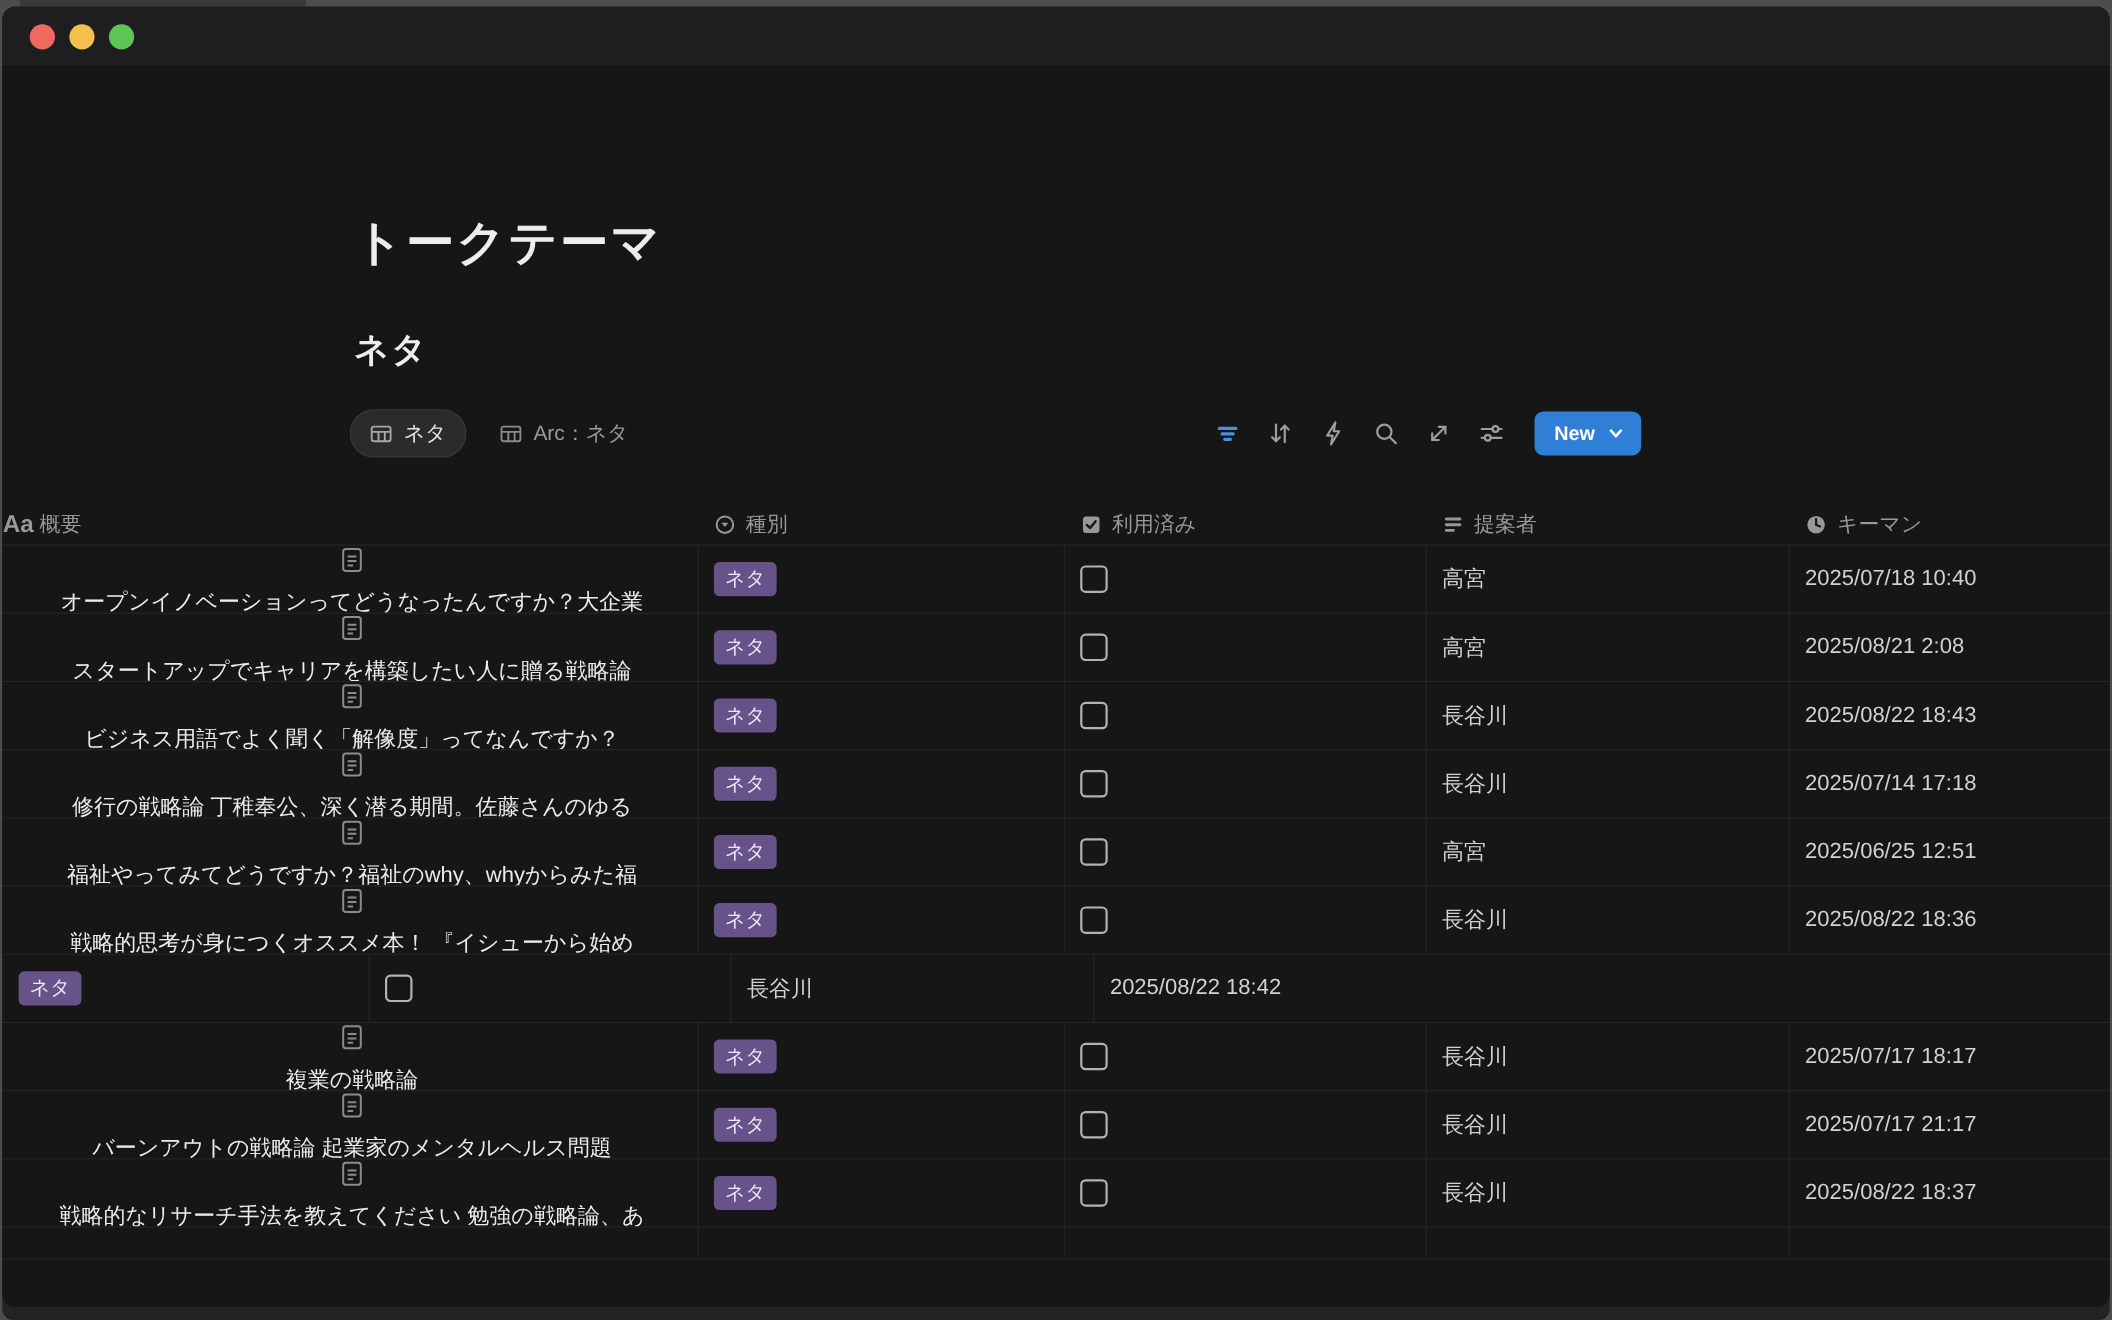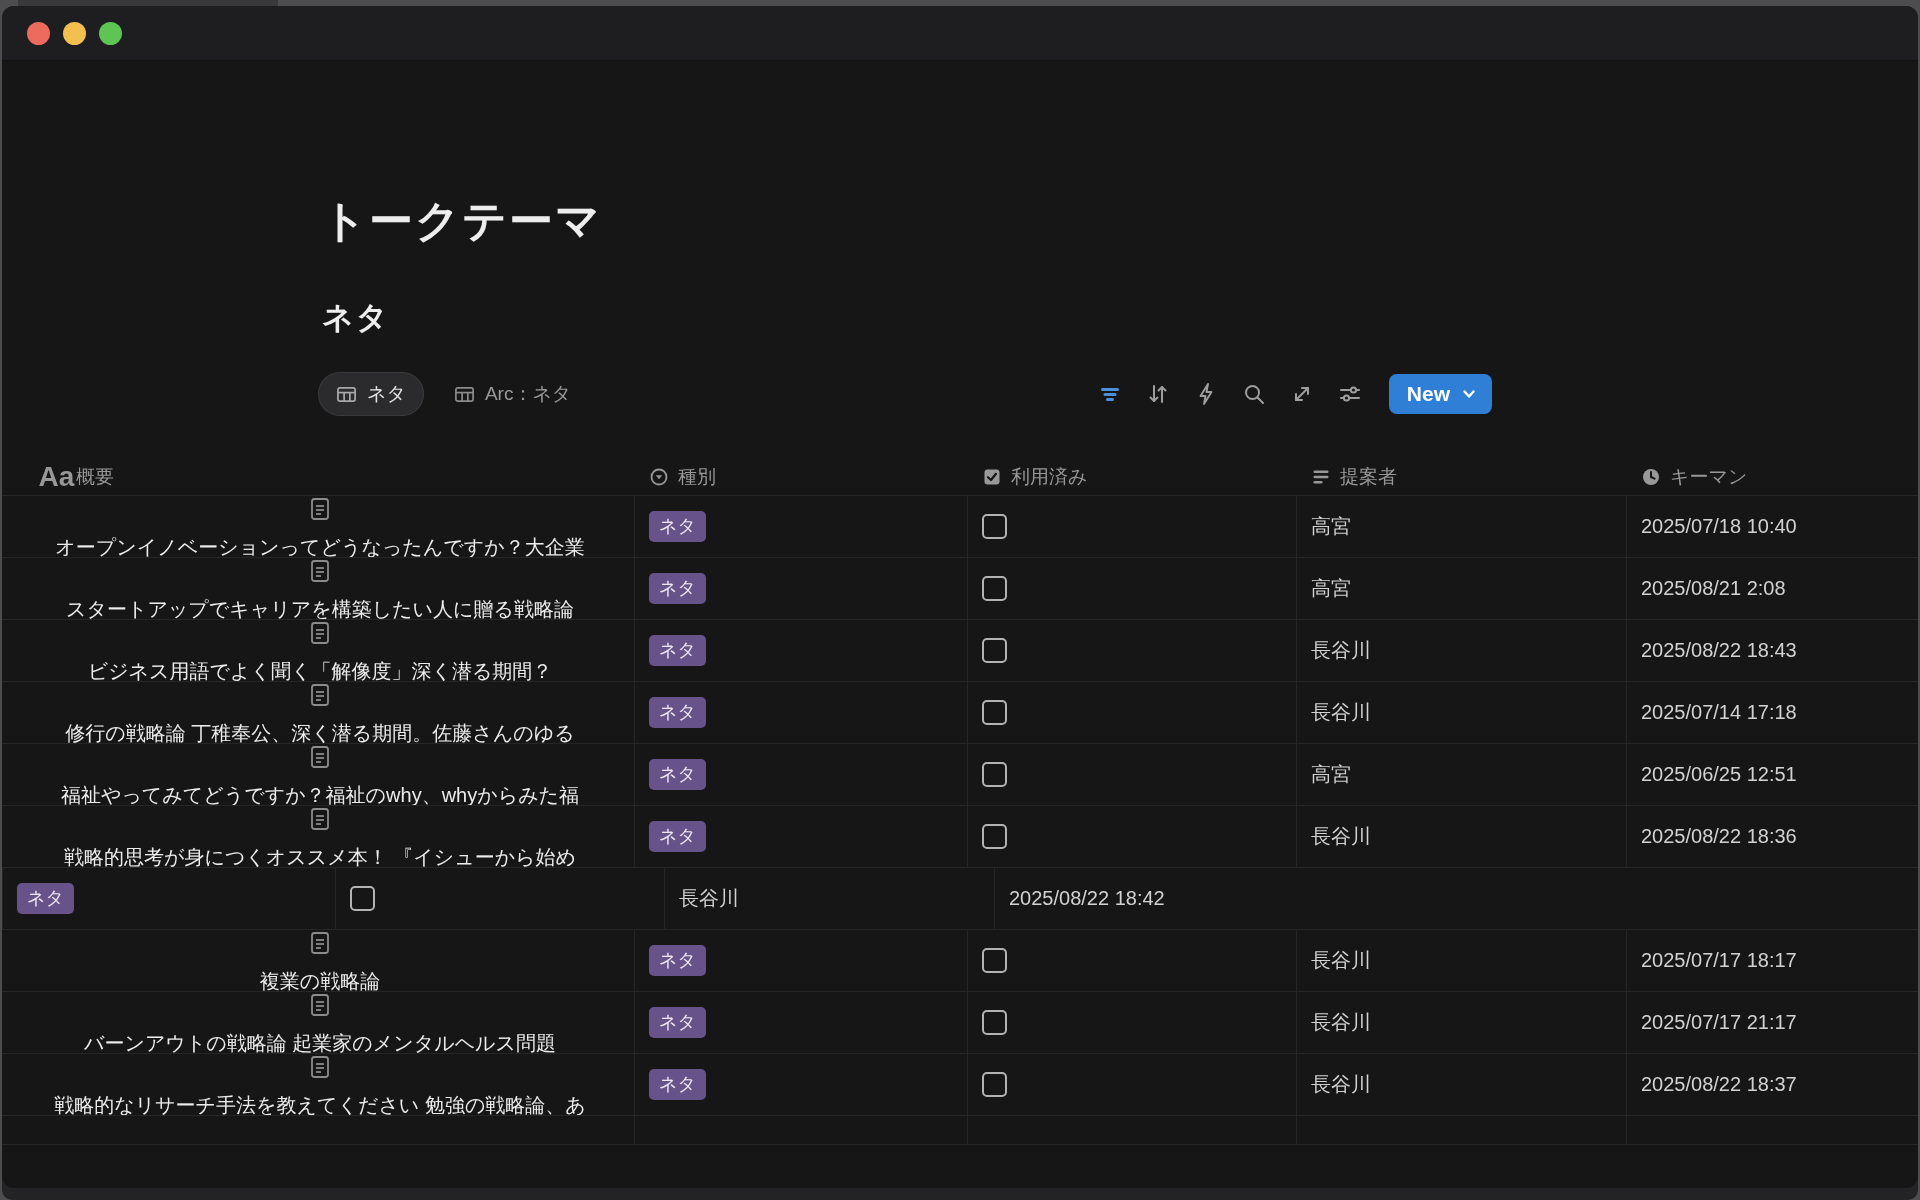--- a/index.html
+++ b/index.html
@@ -52,28 +52,28 @@
     font-size:19px;color:#9a9a9a;cursor:default;
   }
   .view-tab.active{background:#2b2b2d;color:#e3e3e3;box-shadow:0 0 0 1px #39393b inset;}
   .view-tab .ticon{display:inline-flex;}
   .toolbar{margin-left:auto;display:flex;align-items:center;gap:22px;}
   .tool-ic{display:inline-flex;width:26px;height:26px;align-items:center;justify-content:center;}
   .new-btn{
     margin-left:4px;height:40px;padding:0 14px 0 18px;border-radius:8px;
     background:#2f7fd6;color:#fff;border:none;
     display:inline-flex;align-items:center;gap:10px;
-    font-size:21px;font-weight:bold;font-family:inherit;
+    font-size:18px;font-weight:bold;font-family:inherit;
   }
   
   .table{margin-top:43px;width:1920px;font-size:20px;}
   .hrow{display:flex;height:36px;align-items:center;color:#989898;font-size:19px;border-bottom:1px solid #262626;}
   .hcell{display:flex;align-items:center;gap:9px;overflow:hidden;white-space:nowrap;}
   .hicon{display:inline-flex;width:21px;height:21px;align-items:center;justify-content:center;flex:none;}
-  .aa{font-size:28px;font-weight:bold;color:#989898;letter-spacing:0;margin-left:40px;}
+  .aa{font-size:22px;font-weight:bold;color:#989898;letter-spacing:0;}
   .w1{width:632px;padding-left:4px;box-sizing:border-box;}
   .w2{width:333px;padding-left:14px;box-sizing:border-box;}
   .w3{width:329px;padding-left:14px;box-sizing:border-box;}
   .w4{width:330px;padding-left:14px;box-sizing:border-box;}
   .w5{width:296px;padding-left:14px;box-sizing:border-box;}
   .row{display:flex;height:61px;align-items:center;border-bottom:1px solid #262626;}
   .cell{display:flex;align-items:center;overflow:hidden;white-space:nowrap;height:100%;}
   .vline{border-left:1px solid #262626;}
   .c-title{gap:12px;color:#ececec;font-weight:500;flex-direction:column;}
   .c-title .ttl{overflow:hidden;white-space:nowrap;}
@@ -281,21 +281,21 @@
       <div class="row">
         <div class="cell w1 c-title">
           <span class="doc-ic">
               <svg width="24" height="26" viewBox="0 0 24 26" fill="none" stroke="#8b8b8b" stroke-width="1.8">
                 <rect x="4" y="3" width="16" height="20" rx="2.5"></rect>
                 <line x1="8" y1="10" x2="16" y2="10"></line>
                 <line x1="8" y1="14" x2="16" y2="14"></line>
                 <line x1="8" y1="18" x2="13" y2="18"></line>
               </svg>
             </span>
-          <span class="ttl">ビジネス用語でよく聞く「解像度」深く潜る期間？</span>
+          <span class="ttl">ビジネス用語でよく聞く「解像度」ってなんですか？</span>
         </div>
         <div class="cell w2 vline">
             <span class="tag">ネタ</span>
           </div>
         <div class="cell w3 vline">
             <span class="cb"></span>
           </div>
         <div class="cell w4 vline c-plain">長谷川</div>
         <div class="cell w5 vline c-plain">2025/08/22 18:43</div>
       </div>

